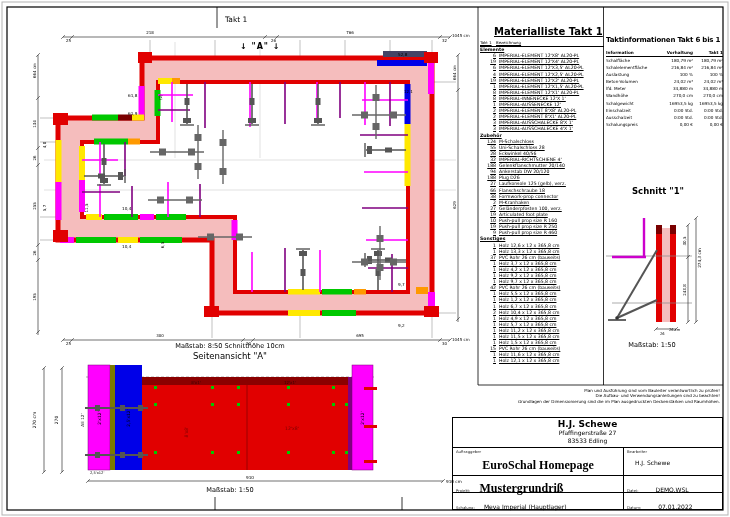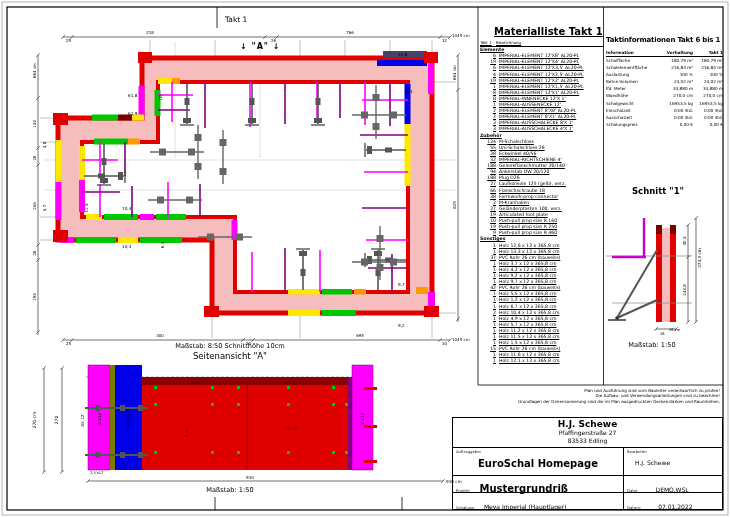--- a/index.html
+++ b/index.html
@@ -39,21 +39,21 @@
   .tb-head{height:30px;text-align:center;border-bottom:1px solid #000;padding-top:1px;}
   .tb-name{font-size:9px;font-weight:bold;line-height:10px;}
   .tb-line{font-size:6px;line-height:7.5px;}
   .tb-row{display:flex;border-bottom:1px solid #000;}
   .tb-row:last-child{border-bottom:none;flex:1;}
   .tb-c{position:relative;box-sizing:border-box;padding:1px 3px;}
   .tb-cl{width:171px;border-right:1px solid #000;}
   .tb-cr{flex:1;}
   .tb-lab{font-size:3.8px;color:#222;display:block;}
   .tb-val{font-size:6px;margin-top:7px;}
-  .tb-val.b{font-weight:bold;font-size:10px;}
+  .tb-val.b{font-weight:bold;font-size:12px;font-family:Liberation Serif, serif;}
   .tb-row1{height:29px;}
   .tb-row2{height:16px;}
   .tb-inline .tb-lab{display:inline;margin-right:4px;}
   .tb-row1 .tb-cl .tb-val{display:block;text-align:center;margin-top:4px;}
   .tb-row1 .tb-cr .tb-val{display:block;margin-top:5px;}
   .tb-cr .tb-val{margin-left:8px;}
 </style>
 </head>
 <body>
 

